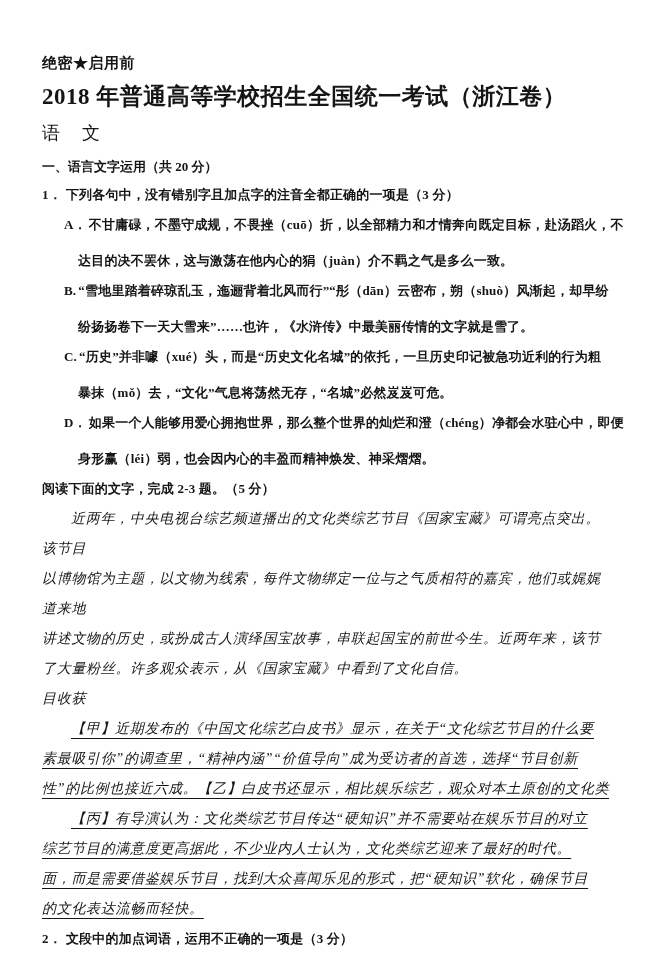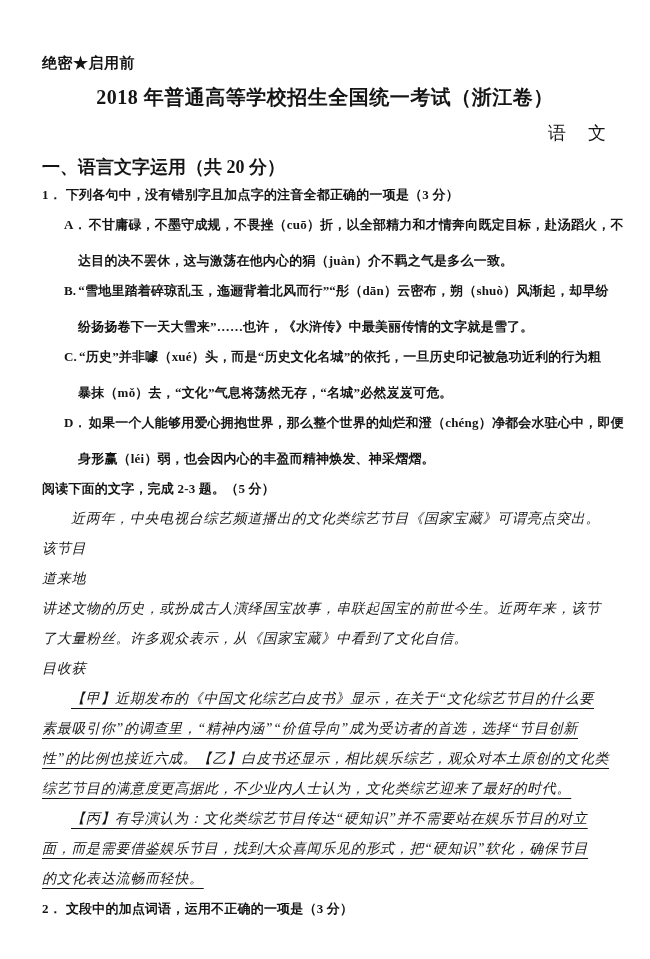--- a/index.html
+++ b/index.html
@@ -20,37 +20,36 @@
   }
   .classified {
     font-weight: bold;
     font-size: 15px;
     line-height: 22px;
     letter-spacing: 0.5px;
   }
   .title {
     margin: 8px 0 0 0;
     font-weight: bold;
-    font-size: 20px;
+    font-size: 23px;
     line-height: 30px;
-    text-align: center;
     letter-spacing: 0.5px;
   }
   .subject {
     margin: 7px 0 0 0;
     font-weight: normal;
     font-size: 18px;
     line-height: 28px;
-    text-align: right;
+    text-align: left;
     letter-spacing: 2px;
   }
   .section-heading {
     margin: 7px 0 0 0;
     font-weight: bold;
-    font-size: 18px;
+    font-size: 13px;
     line-height: 26px;
   }
   
   .qline {
     font-size: 13px;
     line-height: 30px;
     letter-spacing: 0.2px;
     white-space: nowrap;
     font-weight: bold;
   }
@@ -100,29 +99,30 @@
       <div class="qline cont">暴抹（mǒ）去，“文化”气息将荡然无存，“名城”必然岌岌可危。</div>
       <div class="qline has-label"><span class="opt-label">D．</span>如果一个人能够用爱心拥抱世界，那么整个世界的灿烂和澄（chéng）净都会水驻心中，即便</div>
       <div class="qline cont">身形赢（léi）弱，也会因内心的丰盈而精神焕发、神采熠熠。</div>
     </div>
 
   <div class="qline">阅读下面的文字，完成 2-3 题。（5 分）</div>
 
   <div>
       <div class="pline indent">近两年，中央电视台综艺频道播出的文化类综艺节目《国家宝藏》可谓亮点突出。</div>
       <div class="pline">该节目</div>
+      <div class="pline">以博物馆为主题，以文物为线索，每件文物绑定一位与之气质相符的嘉宾，他们或娓娓</div>
       <div class="pline">道来地</div>
       <div class="pline">讲述文物的历史，或扮成古人演绎国宝故事，串联起国宝的前世今生。近两年来，该节</div>
       <div class="pline">了大量粉丝。许多观众表示，从《国家宝藏》中看到了文化自信。</div>
       <div class="pline">目收获</div>
       <div class="pline indent underlined">【甲】近期发布的《中国文化综艺白皮书》显示，在关于“文化综艺节目的什么要</div>
       <div class="pline underlined">素最吸引你”的调查里，“精神内涵”“价值导向”成为受访者的首选，选择“节目创新</div>
       <div class="pline underlined">性”的比例也接近六成。【乙】白皮书还显示，相比娱乐综艺，观众对本土原创的文化类</div>
+      <div class="pline indent underlined">【丙】有导演认为：文化类综艺节目传达“硬知识”并不需要站在娱乐节目的对立</div>
       <div class="pline underlined">综艺节目的满意度更高据此，不少业内人士认为，文化类综艺迎来了最好的时代。</div>
-      <div class="pline indent underlined">【丙】有导演认为：文化类综艺节目传达“硬知识”并不需要站在娱乐节目的对立</div>
       <div class="pline underlined">面，而是需要借鉴娱乐节目，找到大众喜闻乐见的形式，把“硬知识”软化，确保节目</div>
       <div class="pline underlined">的文化表达流畅而轻快。</div>
     </div>
 
   <div class="qline">
     <span class="q-number">2．</span><span>文段中的加点词语，运用不正确的一项是（3 分）</span>
   </div>
 
 </div>
 

